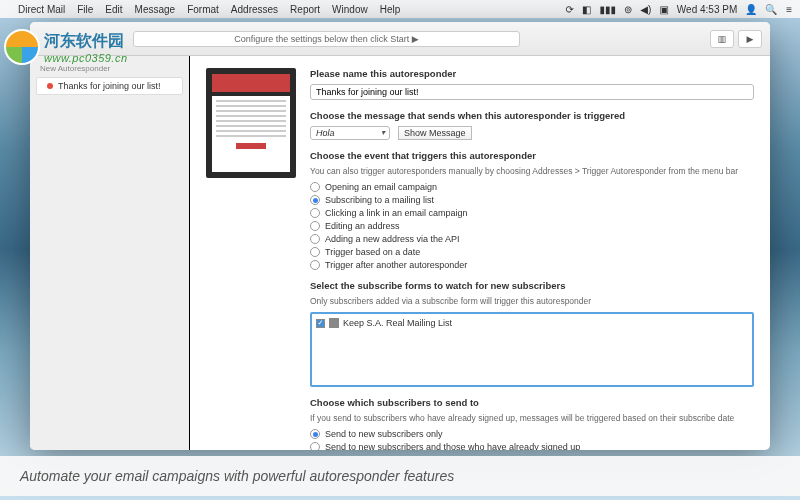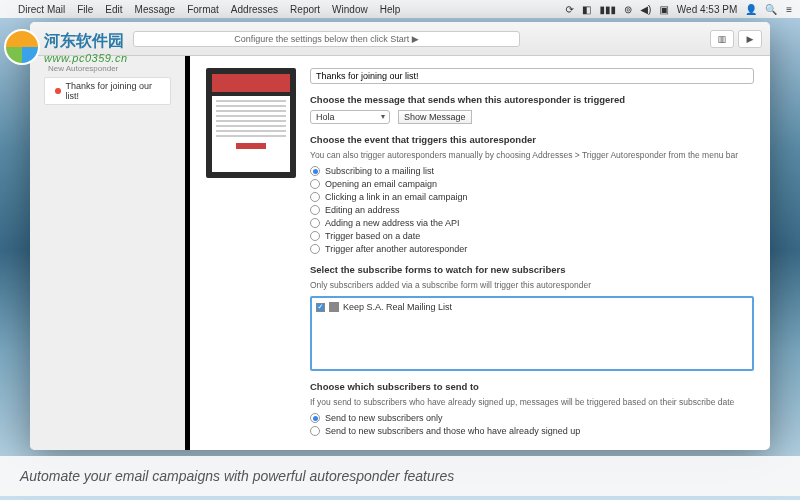--- a/index.html
+++ b/index.html
@@ -13,40 +13,40 @@
     .menubar .right span { display: inline-block; }
     
     .window { position: absolute; top: 22px; left: 30px; right: 30px; bottom: 50px; background: #fff; border-radius: 5px; box-shadow: 0 10px 40px rgba(0,0,0,0.4); display: flex; flex-direction: column; overflow: hidden; }
     
     .toolbar { height: 34px; background: linear-gradient(180deg, #f5f5f5, #e8e8e8); border-bottom: 1px solid #ccc; display: flex; align-items: center; padding: 0 8px; }
     .settings-note { margin: 0 auto; font-size: 9px; color: #666; background: #fff; border: 1px solid #ccc; border-radius: 3px; padding: 2px 100px; }
     .toolbar-right { margin-left: auto; display: flex; gap: 4px; }
     .tb-btn { width: 24px; height: 18px; background: #fff; border: 1px solid #ccc; border-radius: 3px; display: flex; align-items: center; justify-content: center; font-size: 9px; color: #555; }
     
     .content { display: flex; flex: 1; overflow: hidden; }
-    .sidebar { width: 160px; background: #efefef; border-right: 5px solid #000000; padding: 6px 8px; }
+    .sidebar { width: 160px; background: #efefef; border-right: 1px solid #000000; padding: 6px 0; }
     .sidebar-header { font-size: 8px; color: #888; padding: 2px 10px 4px; }
     .sidebar-item { display: flex; align-items: center; padding: 3px 10px; font-size: 9px; color: #333; background: #fff; border: 1px solid #ddd; margin: 0 6px; border-radius: 2px; }
     .sidebar-item .dot { width: 6px; height: 6px; background: #e74c3c; border-radius: 50%; margin-right: 5px; }
     
     .main { flex: 1; display: flex; padding: 12px 16px; overflow-y: auto; font-size: 9px; color: #333; gap: 14px; }
     .preview-col { width: 90px; flex-shrink: 0; }
     .preview-thumb { width: 90px; height: 110px; background: #2a2a2a; border-radius: 2px; padding: 6px; display: flex; flex-direction: column; }
     .thumb-header { height: 18px; background: #c94040; margin-bottom: 4px; }
     .thumb-body { flex: 1; background: #fff; padding: 4px; }
     .thumb-line { height: 2px; background: #ccc; margin-bottom: 3px; }
     .thumb-btn { width: 30px; height: 6px; background: #c94040; margin: 6px auto 0; }
     
     .form-col { flex: 1; }
     .section-title { font-weight: bold; font-size: 9.5px; margin-bottom: 5px; margin-top: 10px; }
     .section-title:first-child { margin-top: 0; }
     .section-sub { font-size: 8.5px; color: #666; margin-bottom: 6px; }
     .text-input { width: 100%; border: 1px solid #bbb; border-radius: 3px; padding: 2px 5px; font-size: 9px; background: #fff; }
     .row { display: flex; align-items: center; gap: 8px; margin-bottom: 4px; }
-    .select { border: 1px solid #bbb; border-radius: 3px; padding: 1px 16px 1px 5px; font-size: 9px; background: #fff; position: relative; min-width: 80px; }
+    .select { border: 1px solid #bbb; border-radius: 3px; padding: 1px 16px 1px 5px; font-size: 9px; background: #fff; position: relative; min-width: 80px; font-style: italic; }
     .select::after { content: "▾"; position: absolute; right: 4px; color: #555; font-size: 8px; }
     .btn { border: 1px solid #bbb; border-radius: 0; padding: 1px 5px; font-size: 9px; background: linear-gradient(#fff,#f0f0f0); text-align: center; }
     .radio-list { margin-top: 4px; }
     .radio-item { display: flex; align-items: center; gap: 5px; margin-bottom: 3px; font-size: 9px; }
     .radio { width: 10px; height: 10px; border: 1px solid #999; border-radius: 50%; display: inline-flex; align-items: center; justify-content: center; }
     .radio.checked::after { content: ""; width: 5px; height: 5px; background: #3a82f0; border-radius: 50%; }
     .listbox { border: 2px solid #5aa3e0; border-radius: 2px; height: 75px; padding: 4px; background: #fff; margin-top: 4px; }
     .list-item { display: flex; align-items: center; gap: 4px; font-size: 9px; }
     .checkbox { width: 9px; height: 9px; border: 1px solid #888; background: #4a90d0; color: #fff; font-size: 7px; display: flex; align-items: center; justify-content: center; }
     .list-icon { width: 10px; height: 10px; background: #888; display: inline-block; }
@@ -125,38 +125,39 @@
               <div class="thumb-line"></div>
               <div class="thumb-line"></div>
             <div class="thumb-line"></div>
               <div class="thumb-line"></div>
             <div class="thumb-btn"></div>
           </div>
         </div>
       </div>
 
       <div class="form-col">
+        <div class="section-title">Please name this autoresponder</div>
         <input class="text-input" value="Thanks for joining our list!" style="">
         
         <div class="section-title">Choose the message that sends when this autoresponder is triggered</div>
         <div class="row">
           <div class="select">Hola</div>
           <div class="btn">Show Message</div>
         </div>
         
         <div class="section-title">Choose the event that triggers this autoresponder</div>
         <div class="section-sub">You can also trigger autoresponders manually by choosing Addresses &gt; Trigger Autoresponder from the menu bar</div>
         <div class="radio-list">
           <div class="radio-item">
+              <span class="radio"></span>
+              <span>Opening an email campaign</span>
+            </div>
+          <div class="radio-item">
               <span class="radio checked"></span>
               <span>Subscribing to a mailing list</span>
-            </div>
-          <div class="radio-item">
-              <span class="radio"></span>
-              <span>Opening an email campaign</span>
             </div>
           <div class="radio-item">
               <span class="radio"></span>
               <span>Clicking a link in an email campaign</span>
             </div>
           <div class="radio-item">
               <span class="radio"></span>
               <span>Editing an address</span>
             </div>
           <div class="radio-item">

